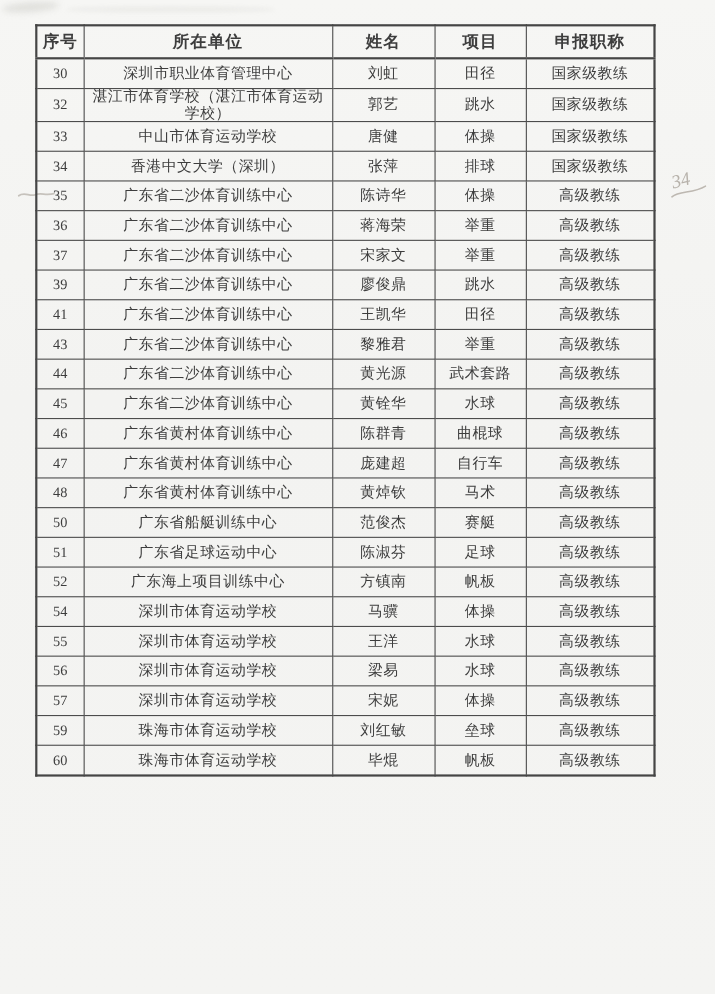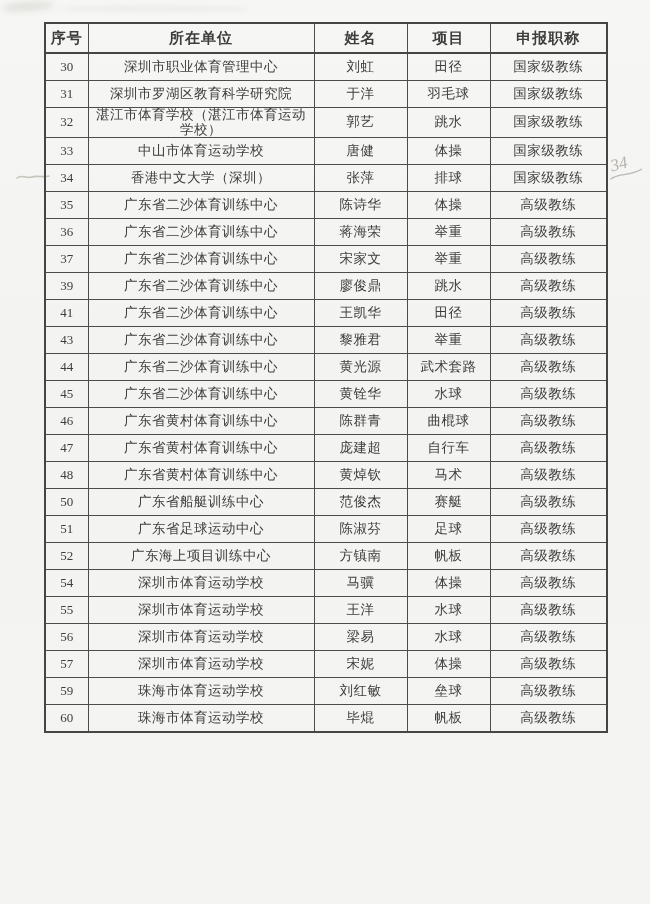--- a/index.html
+++ b/index.html
@@ -7,21 +7,21 @@
     width:650px; height:904px; overflow:hidden;
     background:#fdfdfc;
     font-family:"Liberation Serif","DejaVu Serif",serif;
   }
   .page {
     position:relative; width:650px; height:904px;
     background:linear-gradient(180deg,#f6f6f4 0%, #f3f3f1 40%, #f4f4f2 100%);
   }
   
   table.doc {
-    position:absolute; left:44px; top:22px; width:562px;
+    position:absolute; left:32px; top:22px; width:562px;
     border-collapse:collapse; table-layout:fixed;
     border:2px solid #454545;
     background:transparent;
   }
   table.doc th, table.doc td {
     border:1px solid #4c4c4c;
     text-align:center; vertical-align:middle;
     color:#3d3d3d; padding:0 2px;
     overflow:hidden;
   }
@@ -98,27 +98,20 @@
     </thead>
     <tbody id="table-body">
         <tr>
           <td class="c-no">30</td>
           <td class="c-org">深圳市职业体育管理中心</td>
           <td class="c-name">刘虹</td>
           <td class="c-sport">田径</td>
           <td class="c-title">国家级教练</td>
         </tr>
         <tr>
-          <td class="c-no">31</td>
-          <td class="c-org">深圳市罗湖区教育科学研究院</td>
-          <td class="c-name">于洋</td>
-          <td class="c-sport">羽毛球</td>
-          <td class="c-title">国家级教练</td>
-        </tr>
-        <tr>
           <td class="c-no">32</td>
           <td class="c-org">湛江市体育学校（湛江市体育运动学校）</td>
           <td class="c-name">郭艺</td>
           <td class="c-sport">跳水</td>
           <td class="c-title">国家级教练</td>
         </tr>
         <tr>
           <td class="c-no">33</td>
           <td class="c-org">中山市体育运动学校</td>
           <td class="c-name">唐健</td>

